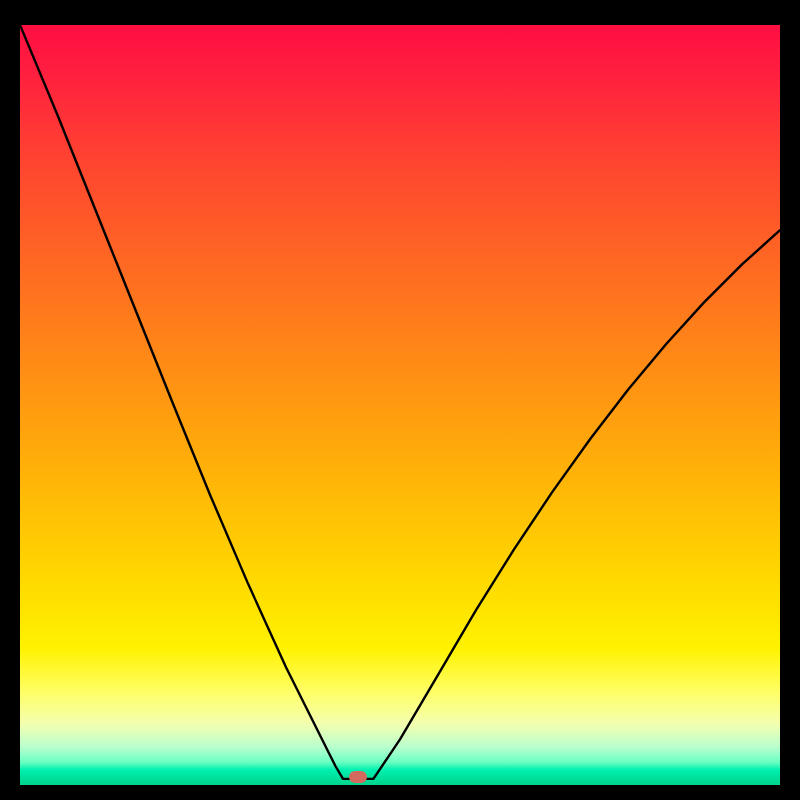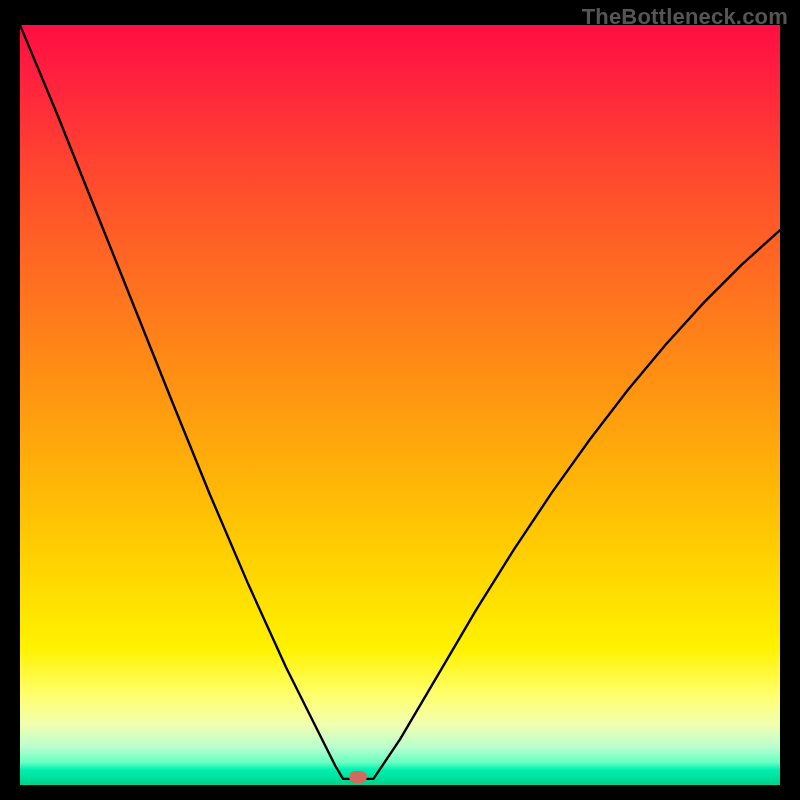--- a/index.html
+++ b/index.html
@@ -75,21 +75,20 @@
     border-radius: 6px;
     background: #d46a5e;
     z-index: 6;
     transform: translate(-50%, -50%);
   }
 </style>
 </head>
 <body>
 
 <div class="frame">
-  <div class="watermark">TheBottleneck.com</div>
 
   <div class="plot">
     <div class="gradient"></div>
 
     <svg class="curve" viewBox="0 0 760 760" preserveAspectRatio="none">
       <path id="curve-path" fill="none" stroke="#000" stroke-width="2.4" stroke-linejoin="round" stroke-linecap="round" d="M0.0 0.0 L38.0 91.2 L76.0 186.2 L114.0 281.2 L152.0 376.2 L190.0 469.7 L228.0 558.6 L247.0 600.4 L266.0 642.2 L285.0 680.2 L304.0 718.2 L315.4 741.0 L323.0 753.9 L323.0 753.9 L338.2 753.9 L353.4 753.9 L353.4 753.9 L380.0 714.4 L418.0 649.8 L456.0 585.2 L494.0 524.4 L532.0 467.4 L570.0 414.2 L608.0 364.8 L646.0 319.2 L684.0 277.4 L722.0 239.4 L760.0 205.2"></path>
     </svg>
 
     <div id="marker" class="marker" style="left: 338.2px; top: 752.4px;"></div>
   </div>

